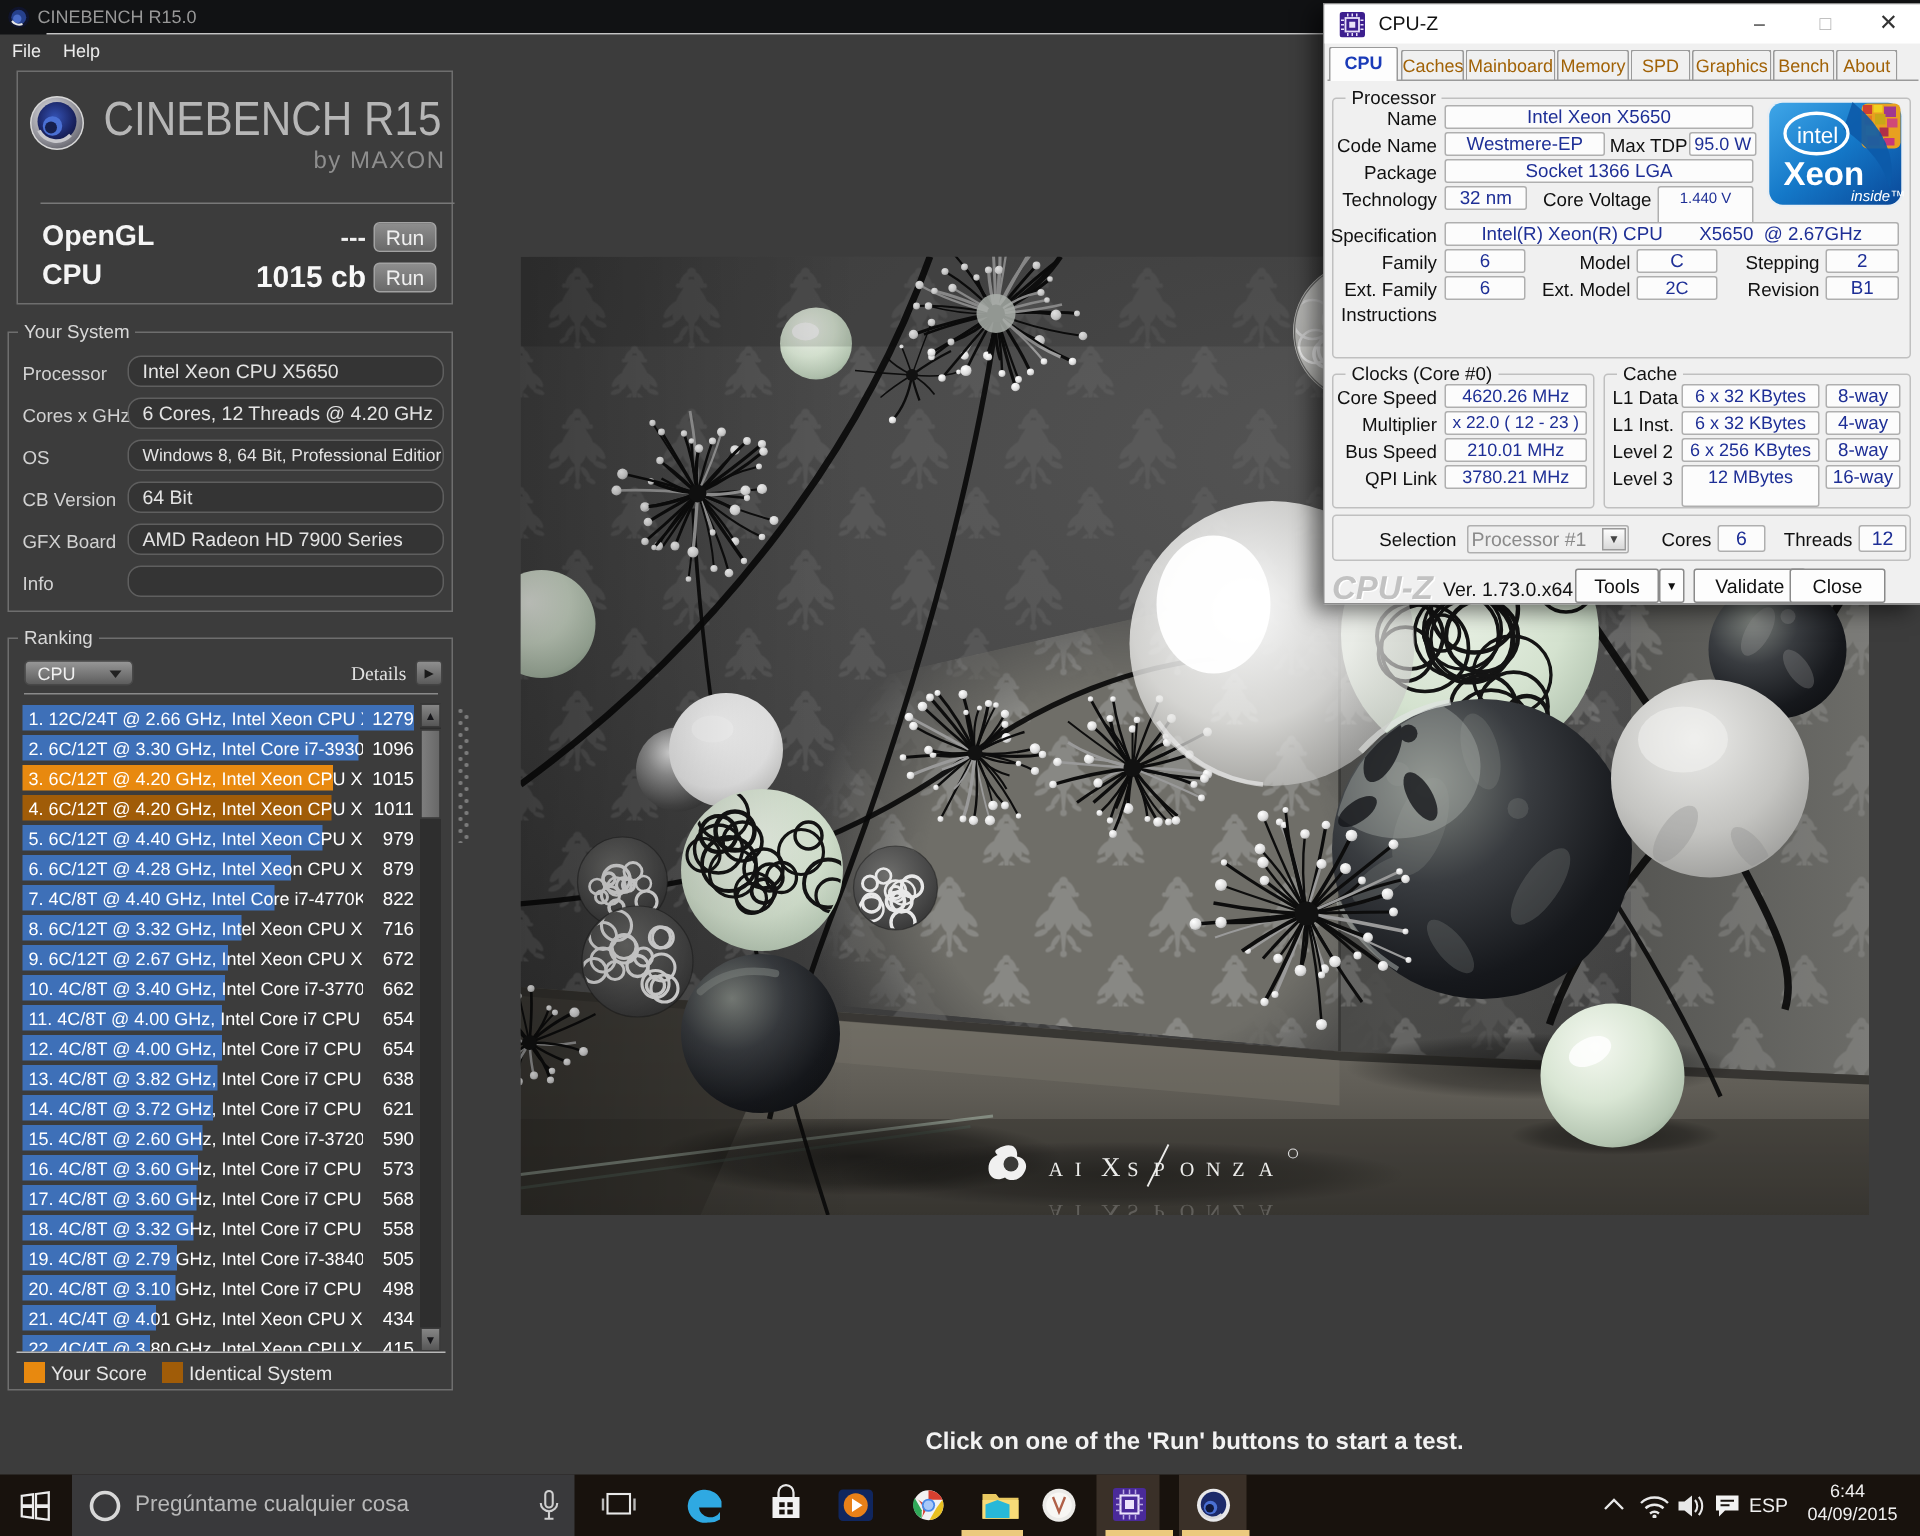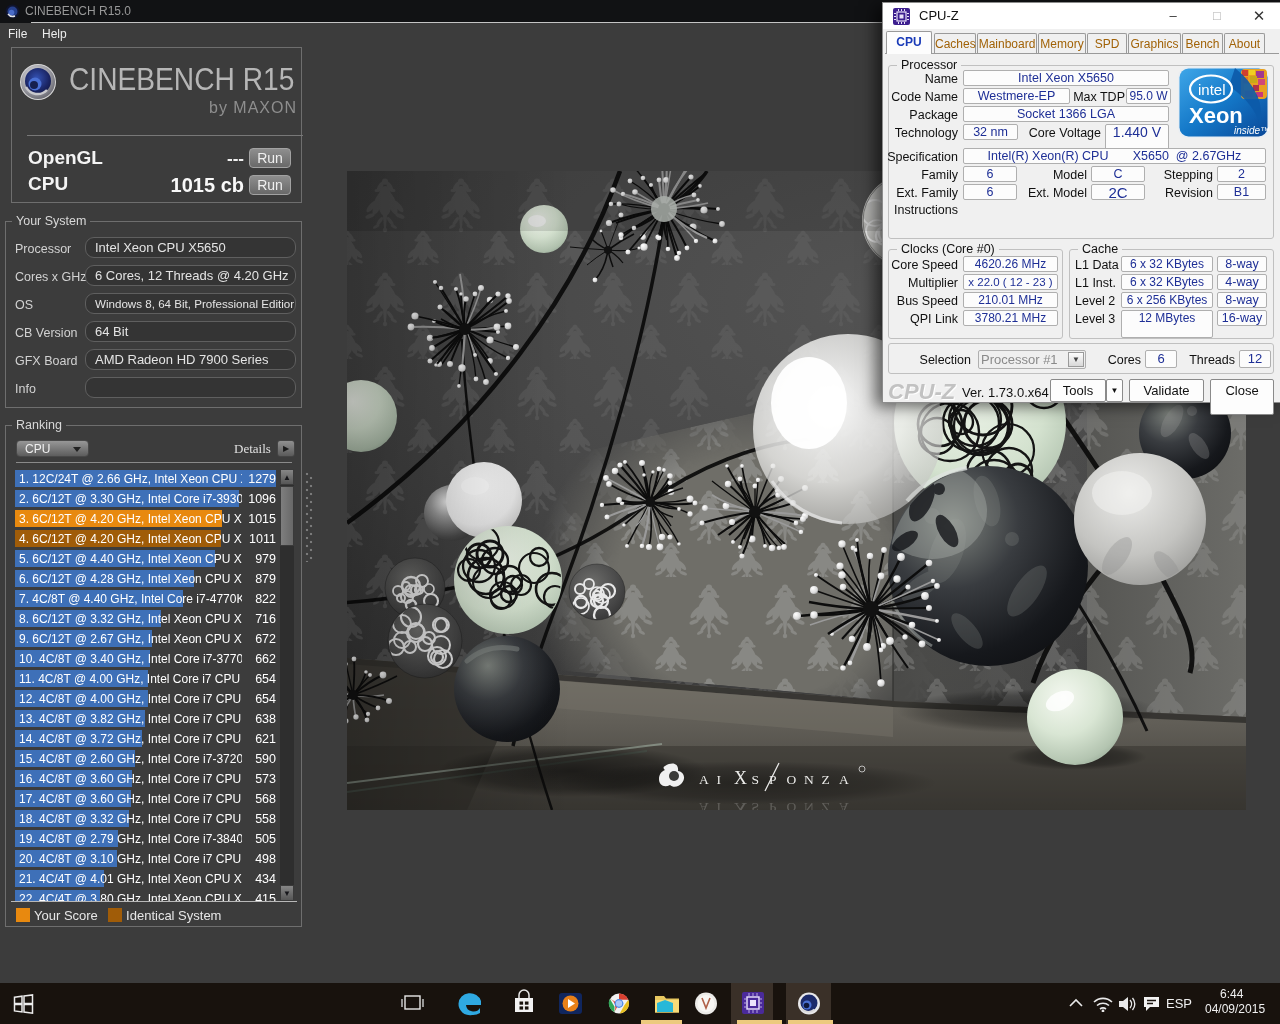--- a/index.html
+++ b/index.html
@@ -1182,20 +1182,21 @@
     </div>
     <div style="position:absolute;left:5px;top:475px;width:286px;height:1px;background:#b8b8b8"></div>
     <div id="legend">
       <span class="lbox" style="background:#e8890f"></span>Your Score
       <span style="display:inline-block;width:3px"></span>
       <span class="lbox" style="background:#a05c08"></span>Identical System
     </div>
   </div>
   <div id="splitdots"></div>
 
+  <div id="clicktext">Click on one of the 'Run' buttons to start a test.</div>
 
   <div id="cpuz">
     <div id="ztitle">
       <svg class="abs" style="left:10px;top:5px" width="17" height="17" viewBox="0 0 17 17">
         <rect width="17" height="17" rx="2" fill="#3d1f8f"></rect>
         <rect x="4" y="4" width="9" height="9" fill="none" stroke="#e8e0f8" stroke-width="1.2"></rect>
         <rect x="6.5" y="6.5" width="4" height="4" fill="#e8e0f8"></rect>
         <g stroke="#e8e0f8" stroke-width="1">
           <path d="M5.5,1 v2 M8.5,1 v2 M11.5,1 v2 M5.5,14 v2 M8.5,14 v2 M11.5,14 v2 M1,5.5 h2 M1,8.5 h2 M1,11.5 h2 M14,5.5 h2 M14,8.5 h2 M14,11.5 h2"></path>
         </g>
@@ -1231,33 +1232,33 @@
       <div class="zf" style="left:80px;top:67px;width:206px;height:16px;font-size:12.5px;text-align:center">Intel Xeon X5650</div>
       <div class="zl" style="left:8px;top:87px;width:67px;text-align:right">Code Name</div>
       <div class="zf" style="left:80px;top:85px;width:107px;height:16px;font-size:12.5px;text-align:center">Westmere-EP</div>
       <div class="zl" style="left:190px;top:87px;width:52px;text-align:right">Max TDP</div>
       <div class="zf" style="left:243px;top:85px;width:45px;height:16px;font-size:12px;text-align:center">95.0 W</div>
       <div class="zl" style="left:8px;top:105px;width:67px;text-align:right">Package</div>
       <div class="zf" style="left:80px;top:103px;width:206px;height:16px;font-size:12.5px;text-align:center">Socket 1366 LGA</div>
       <div class="zl" style="left:8px;top:123px;width:67px;text-align:right">Technology</div>
       <div class="zf" style="left:80px;top:121px;width:55px;height:16px;font-size:12.5px;text-align:center">32 nm</div>
       <div class="zl" style="left:142px;top:123px;width:76px;text-align:right">Core Voltage</div>
-      <div class="zf" style="left:222px;top:121px;width:64px;height:28px;font-size:14px;text-align:center">1.440 V</div>
+      <div class="zf" style="left:222px;top:121px;width:64px;height:28px;font-size:10px;text-align:center">1.440 V</div>
       <div class="zl" style="left:4px;top:147px;width:71px;text-align:right">Specification</div>
       <div class="zf" style="left:80px;top:145px;width:303px;height:16px;font-size:12.5px;text-align:center">Intel(R) Xeon(R) CPU&nbsp;&nbsp;&nbsp;&nbsp;&nbsp;&nbsp;&nbsp;X5650&nbsp;&nbsp;@ 2.67GHz</div>
       <div class="zl" style="left:8px;top:165px;width:67px;text-align:right">Family</div>
       <div class="zf" style="left:80px;top:163px;width:54px;height:16px;font-size:12.5px;text-align:center">6</div>
       <div class="zl" style="left:140px;top:165px;width:64px;text-align:right">Model</div>
       <div class="zf" style="left:208px;top:163px;width:54px;height:16px;font-size:12.5px;text-align:center">C</div>
       <div class="zl" style="left:268px;top:165px;width:62px;text-align:right">Stepping</div>
       <div class="zf" style="left:334px;top:163px;width:49px;height:16px;font-size:12.5px;text-align:center">2</div>
       <div class="zl" style="left:8px;top:183px;width:67px;text-align:right">Ext. Family</div>
       <div class="zf" style="left:80px;top:181px;width:54px;height:16px;font-size:12.5px;text-align:center">6</div>
       <div class="zl" style="left:140px;top:183px;width:64px;text-align:right">Ext. Model</div>
-      <div class="zf" style="left:208px;top:181px;width:54px;height:16px;font-size:15px;text-align:center">2C</div>
+      <div class="zf" style="left:208px;top:181px;width:54px;height:16px;font-size:12px;text-align:center">2C</div>
       <div class="zl" style="left:268px;top:183px;width:62px;text-align:right">Revision</div>
       <div class="zf" style="left:334px;top:181px;width:49px;height:16px;font-size:12.5px;text-align:center">B1</div>
       <div class="zl" style="left:8px;top:200px;width:67px;text-align:right">Instructions</div>
       <div class="zl" style="left:4px;top:255px;width:71px;text-align:right">Core Speed</div>
       <div class="zf" style="left:80px;top:253px;width:95px;height:16px;font-size:12px;">4620.26 MHz</div>
       <div class="zl" style="left:4px;top:273px;width:71px;text-align:right">Multiplier</div>
       <div class="zf" style="left:80px;top:271px;width:95px;height:16px;font-size:11.5px;text-align:center">x 22.0 ( 12 - 23 )</div>
       <div class="zl" style="left:4px;top:291px;width:71px;text-align:right">Bus Speed</div>
       <div class="zf" style="left:80px;top:289px;width:95px;height:16px;font-size:12px;text-align:center">210.01 MHz</div>
       <div class="zl" style="left:4px;top:309px;width:71px;text-align:right">QPI Link</div>
@@ -1314,29 +1315,39 @@
     <div class="zl" style="left:216px;top:350px;width:42px;text-align:right">Cores</div>
     <div class="zf" style="left:262px;top:347px;width:32px;height:18px">6</div>
     <div class="zl" style="left:300px;top:350px;width:52px;text-align:right">Threads</div>
     <div class="zf" style="left:356px;top:347px;width:32px;height:18px">12</div>
 
     <div id="zlogo">CPU-Z</div>
     <div id="zver">Ver. 1.73.0.x64</div>
     <div class="zbtn2" style="left:167px;top:376px;width:56px;height:23px;line-height:21px">Tools</div>
     <div class="zbtn2" style="left:223px;top:376px;width:17px;height:23px;line-height:21px;font-size:8px">▼</div>
     <div class="zbtn2" style="left:246px;top:376px;width:75px;height:23px;line-height:21px">Validate</div>
-    <div class="zbtn2" style="left:327px;top:376px;width:64px;height:36px;line-height:21px">Close</div>
+    <div class="zbtn2" style="left:310px;top:376px;width:64px;height:23px;line-height:21px">Close</div>
   </div>
 
   <div id="taskbar">
     <svg class="ticon" style="left:12px" width="24" height="41" viewBox="0 0 24 41">
       <g fill="none" stroke="#ececec" stroke-width="1.5">
         <path d="M2.5,14.2 l7.5,-1 v7.3 h-7.5 z M12,13 l8.5,-1.1 v8.6 h-8.5 z M2.5,21.6 h7.5 v7.3 l-7.5,-1 z M12,21.6 h8.5 v8.6 l-8.5,-1.1 z"></path>
       </g>
     </svg>
+    <div id="searchbox">
+      <svg class="abs" style="left:10px;top:9px" width="24" height="24" viewBox="0 0 24 24">
+        <circle cx="12" cy="12" r="9" fill="none" stroke="#d8d8d8" stroke-width="2.4"></circle>
+      </svg>
+      <span class="stxt">Pregúntame cualquier cosa</span>
+      <svg class="abs" style="left:310px;top:10px" width="16" height="22" viewBox="0 0 16 22">
+        <rect x="5.5" y="1" width="5" height="11" rx="2.5" fill="none" stroke="#cfcfcf" stroke-width="1.4"></rect>
+        <path d="M2.5,9 a5.5,5.5 0 0,0 11,0 M8,15 v4 M5,19.5 h6" fill="none" stroke="#cfcfcf" stroke-width="1.4"></path>
+      </svg>
+    </div>
 
     <svg class="ticon" style="left:400px" width="26" height="41" viewBox="0 0 26 41">
       <rect x="5" y="13" width="15" height="13" fill="none" stroke="#e8e8e8" stroke-width="1.4"></rect>
       <path d="M2,16 v8 M23,16 v8" stroke="#b8b8b8" stroke-width="1.6"></path>
     </svg>
 
     <svg class="ticon" style="left:455px" width="30" height="41" viewBox="0 0 30 41">
       <path d="M3.5,20.5 a11.5,11 0 0 1 22.5,-2.5 l0,4 -15,0 a7.5,7 0 0 0 14,3 l0,5 a12,11 0 0 1 -8,2 a11.5,11 0 0 1 -13.5,-11.5 z" fill="#2fa9e2"></path>
     </svg>
 

